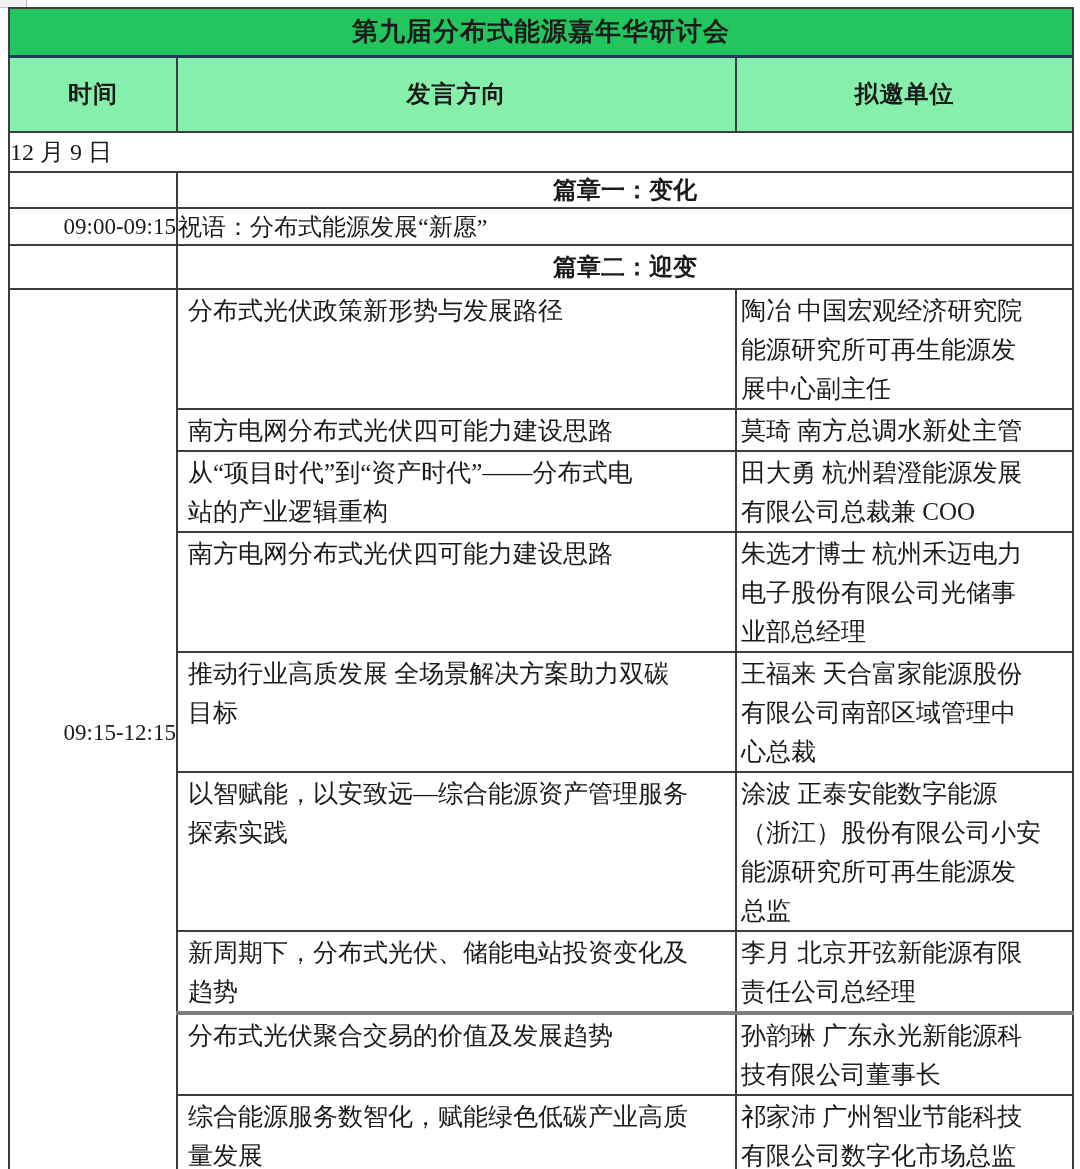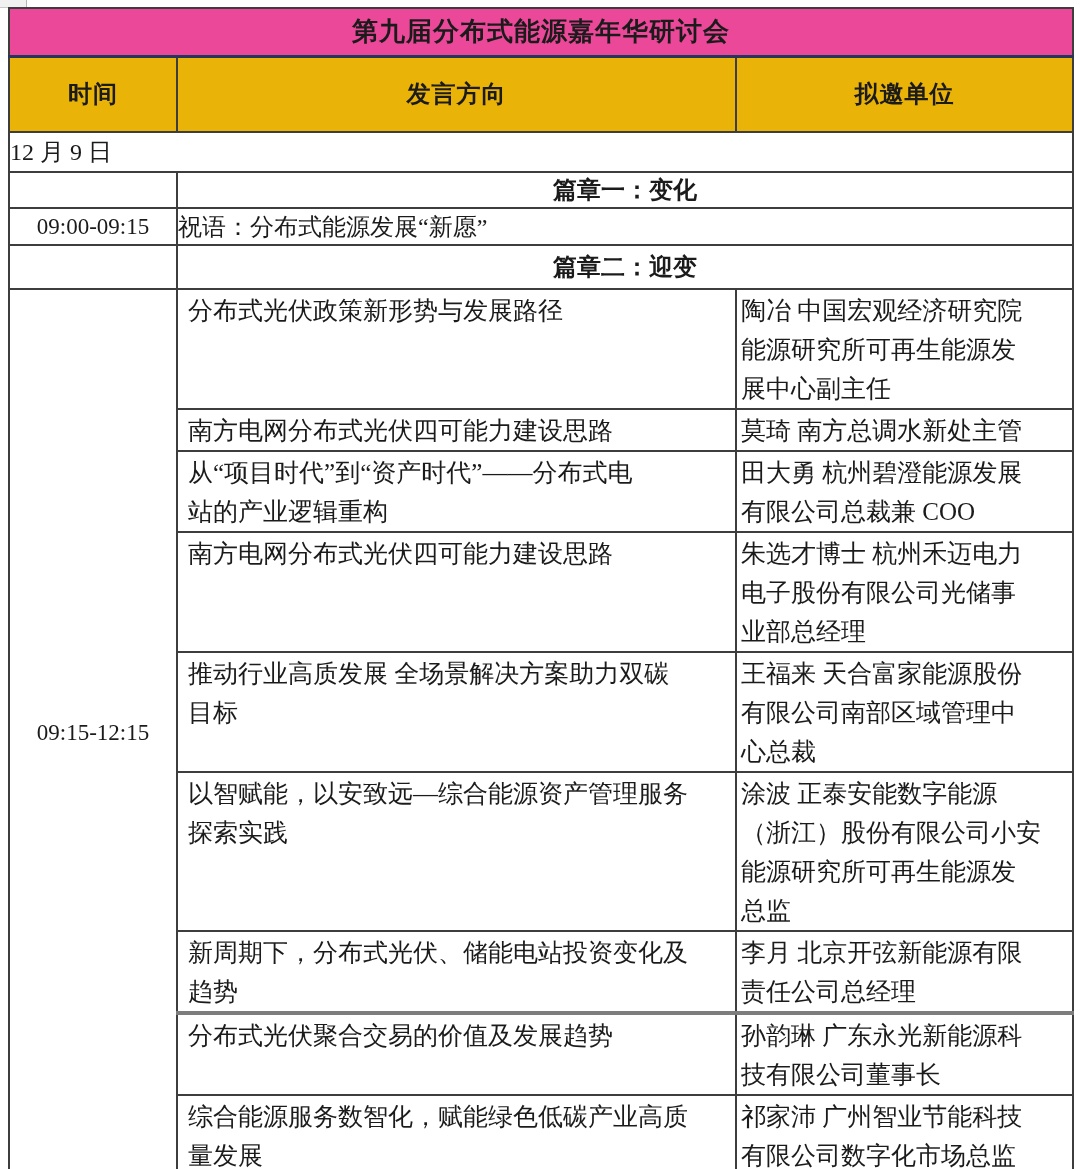--- a/index.html
+++ b/index.html
@@ -24,36 +24,36 @@
   col.c1{width:168px} col.c2{width:559px} col.c3{width:337px}
   td{
     border:2px solid #3d3d3d;
     padding:0;
     vertical-align:middle;
     font-size:25px;
     overflow:hidden;
   }
   
   .title-cell{
-    background:#ec4899;
+    background:#22c55e;
     text-align:center;
     font-size:26px; font-weight:bold;
     border-bottom:3px solid #24365c;
     letter-spacing:1px;
   }
   .head-cell{
-    background:#eab308;
+    background:#86efac;
     text-align:center;
     font-size:24px; font-weight:bold;
     letter-spacing:1px;
   }
   .date-cell{ text-align:left; font-size:24px; }
   .chapter-cell{ text-align:center; font-size:24px; font-weight:bold; }
   .greet-cell{ font-size:24px; }
-  .time-cell{ text-align:center; font-size:23px;font-family:Liberation Serif, serif; }
+  .time-cell{ text-align:right; font-size:23px;font-family:Liberation Serif, serif; }
   .topic-cell, .speaker-cell{
     vertical-align:top;
     white-space:pre-line;
     line-height:39px;
   }
   .topic-cell{ padding:1px 8px 0 10px; }
   .speaker-cell{ padding:1px 4px 0 4px; }
   
   .r-title{height:48px}
   .r-head{height:76px}

